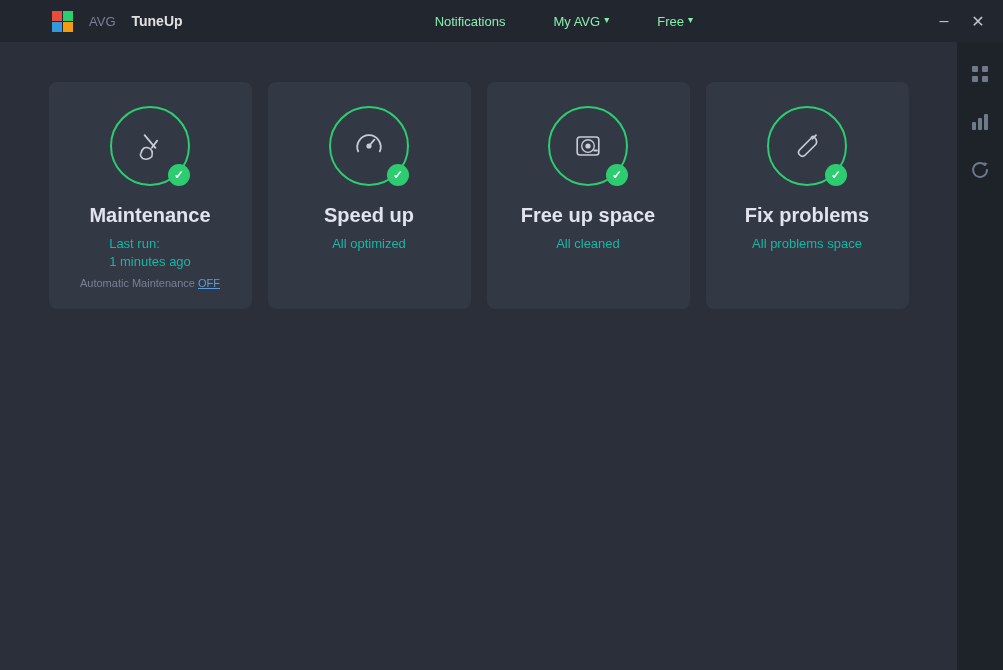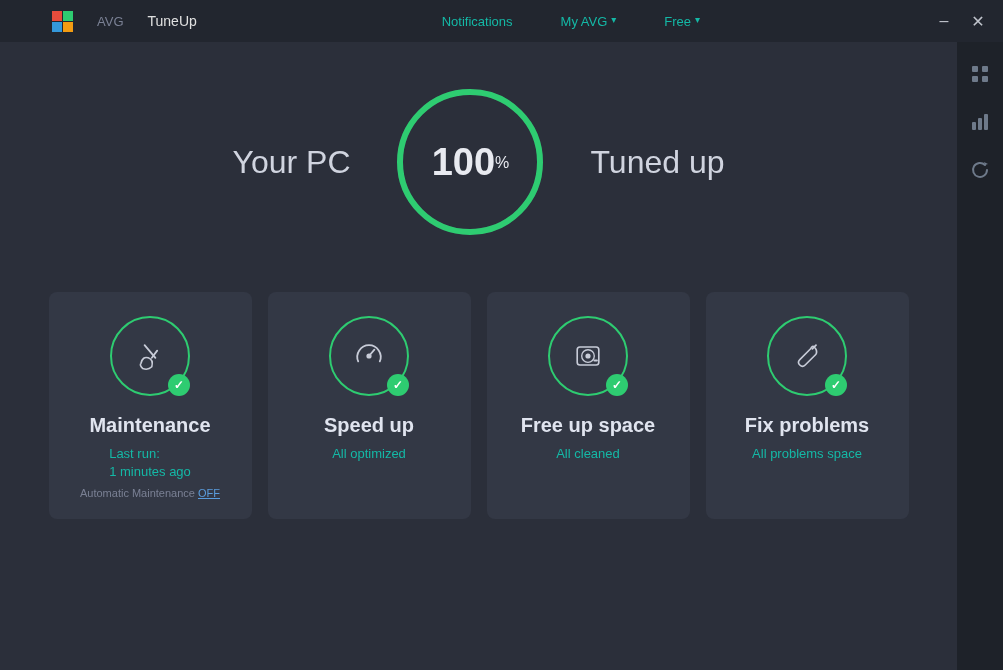--- a/index.html
+++ b/index.html
@@ -19,39 +19,39 @@
       align-items: center;
       justify-content: space-between;
       background: #22262f;
       height: 42px;
       padding: 0 10px;
     }
 
     #titlebar-left {
       display: flex;
       align-items: center;
-      gap: 24px;
+      gap: 16px;
       padding-left: 42px;
     }
 
     #app-title {
       font-size: 14px;
-      font-weight: 400;
+      font-weight: 700;
       color: #e0e0e0;
     }
 
     #titlebar-nav {
       display: flex;
       align-items: center;
       gap: 20px;
     }
 
     .nav-item {
       font-size: 13px;
-      color: #14b8a6;
+      color: #86efac;
       cursor: pointer;
       display: flex;
       align-items: flex-start;
       gap: 4px;
       padding: 4px 6px;
       margin-left: 16px;
     }
 
     #titlebar-controls {
       display: flex;
@@ -318,35 +318,20 @@
   <div id="titlebar-controls">
     <button class="win-btn">–</button>
     <button class="win-btn">✕</button>
   </div>
 </div>
 
 <div id="main">
 
   <div id="content">
 
-    <div id="score-section">
-      <div id="score-label-left">Your PC</div>
-
-      <div id="circle-container">
-        <svg id="circle-svg" viewBox="0 0 160 160">
-          <circle class="circle-bg" cx="80" cy="80" r="70" fill="none" stroke="#3a3f4d" stroke-width="6"></circle>
-          <circle class="circle-progress" cx="80" cy="80" r="70" fill="none" stroke="#2ecc71" stroke-width="6" stroke-linecap="round" stroke-dasharray="439.82" stroke-dashoffset="0" transform="rotate(-90 80 80)"></circle>
-        </svg>
-        <div id="circle-text">
-          <span id="circle-number">100</span><span id="circle-percent">%</span>
-        </div>
-      </div>
-
-      <div id="score-label-right">Tuned up</div>
-    </div>
 
     <div id="cards-section">
 
       <div class="card">
         <div class="card-icon-wrap">
           <div class="card-circle">
 
             <svg class="icon-svg" viewBox="0 0 40 40">
               <line x1="14" y1="8" x2="26" y2="22" stroke="#c8ccd8" stroke-width="2"></line>
               <path d="M10 28 Q12 20 18 22 Q24 24 22 32 Q18 36 12 34 Q8 30 10 28Z" stroke="#c8ccd8" stroke-width="1.8" fill="none"></path>

